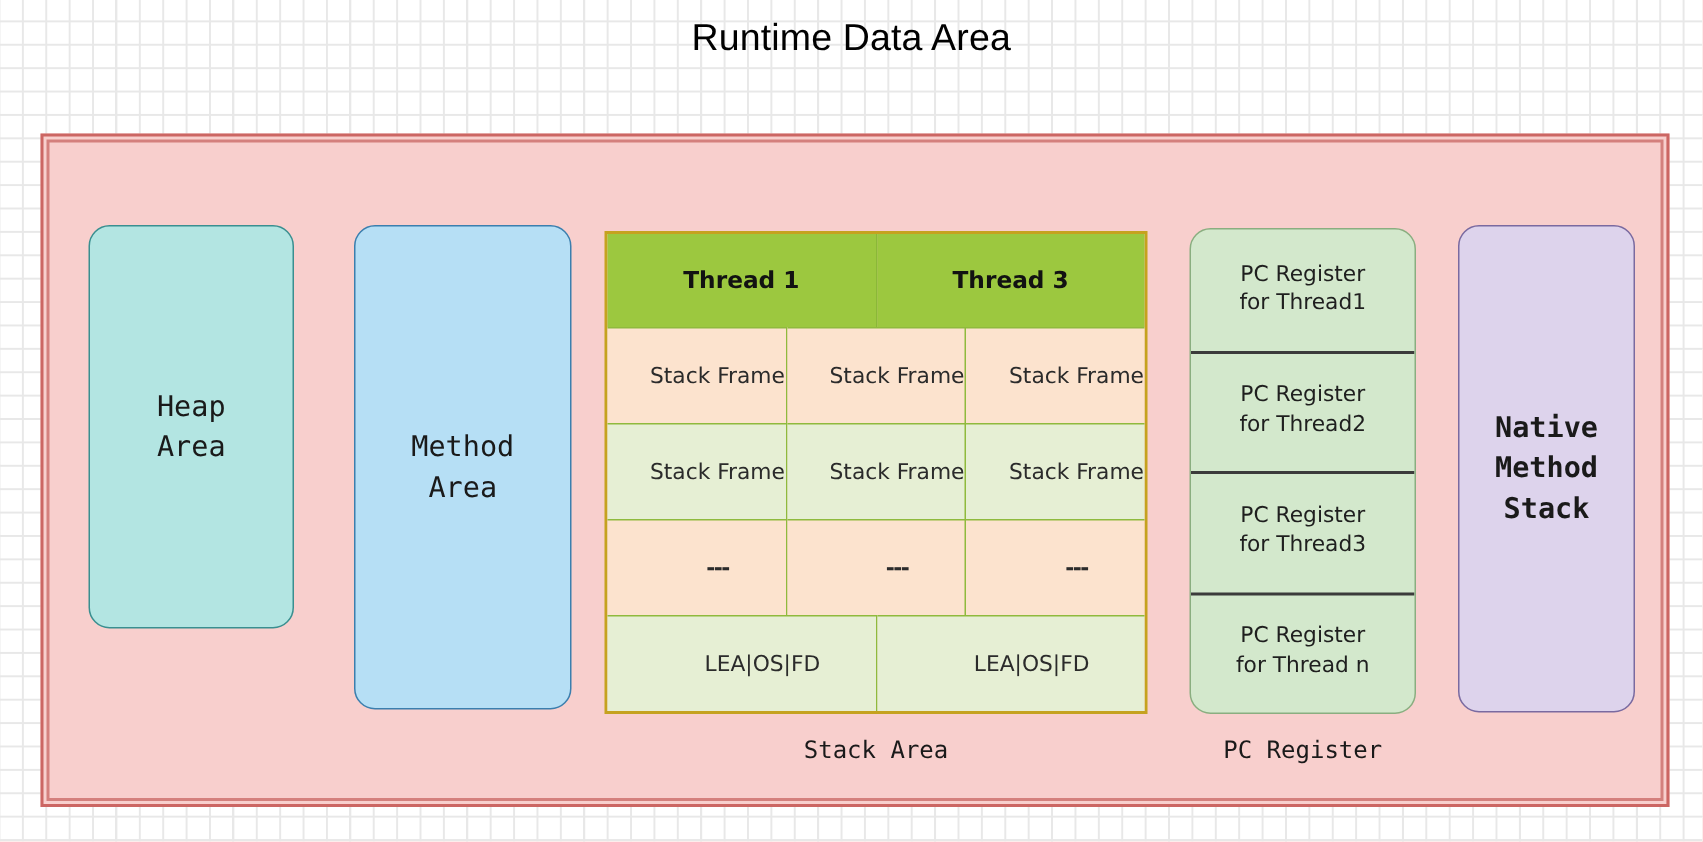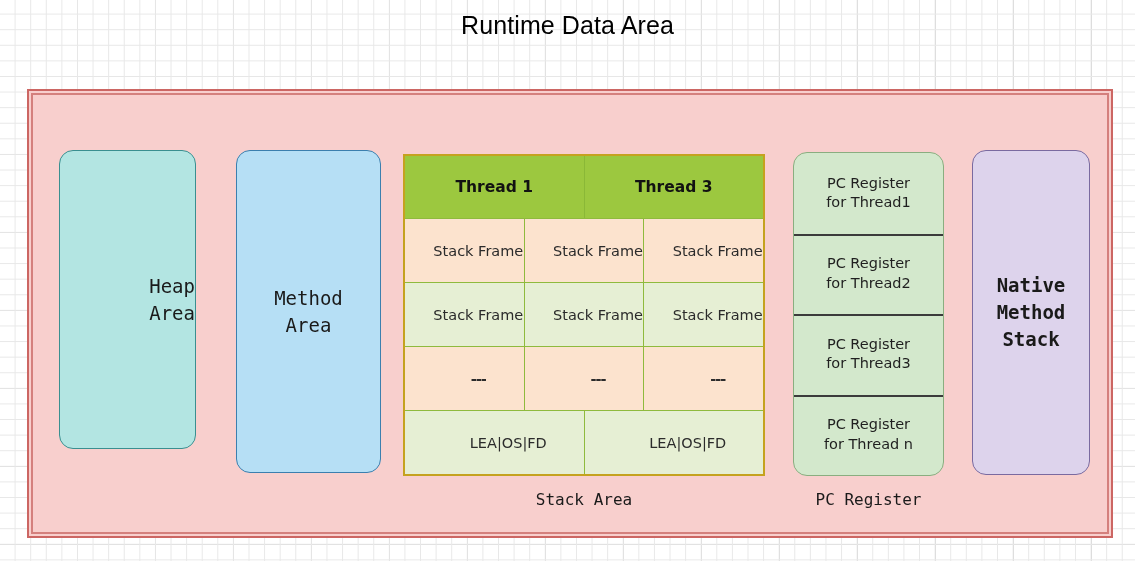--- a/index.html
+++ b/index.html
@@ -73,24 +73,23 @@
     font-size: 19px;
     line-height: 1.42;
     color: #1a1a1a;
     white-space: pre-line;
   }
 
   #heap-area {
     left: 57px;
     top: 148px;
     width: 137px;
-    height: 299px;
+    height: 269px;
     background-color: #b3e5e2;
     border: 1.6px solid #3a8f90;
-    justify-content: flex-end;
   }
 
   #method-area {
     left: 234px;
     top: 148px;
     width: 145px;
     height: 323px;
     background-color: #b6dff5;
     border: 1.6px solid #3b7fae;
   }

